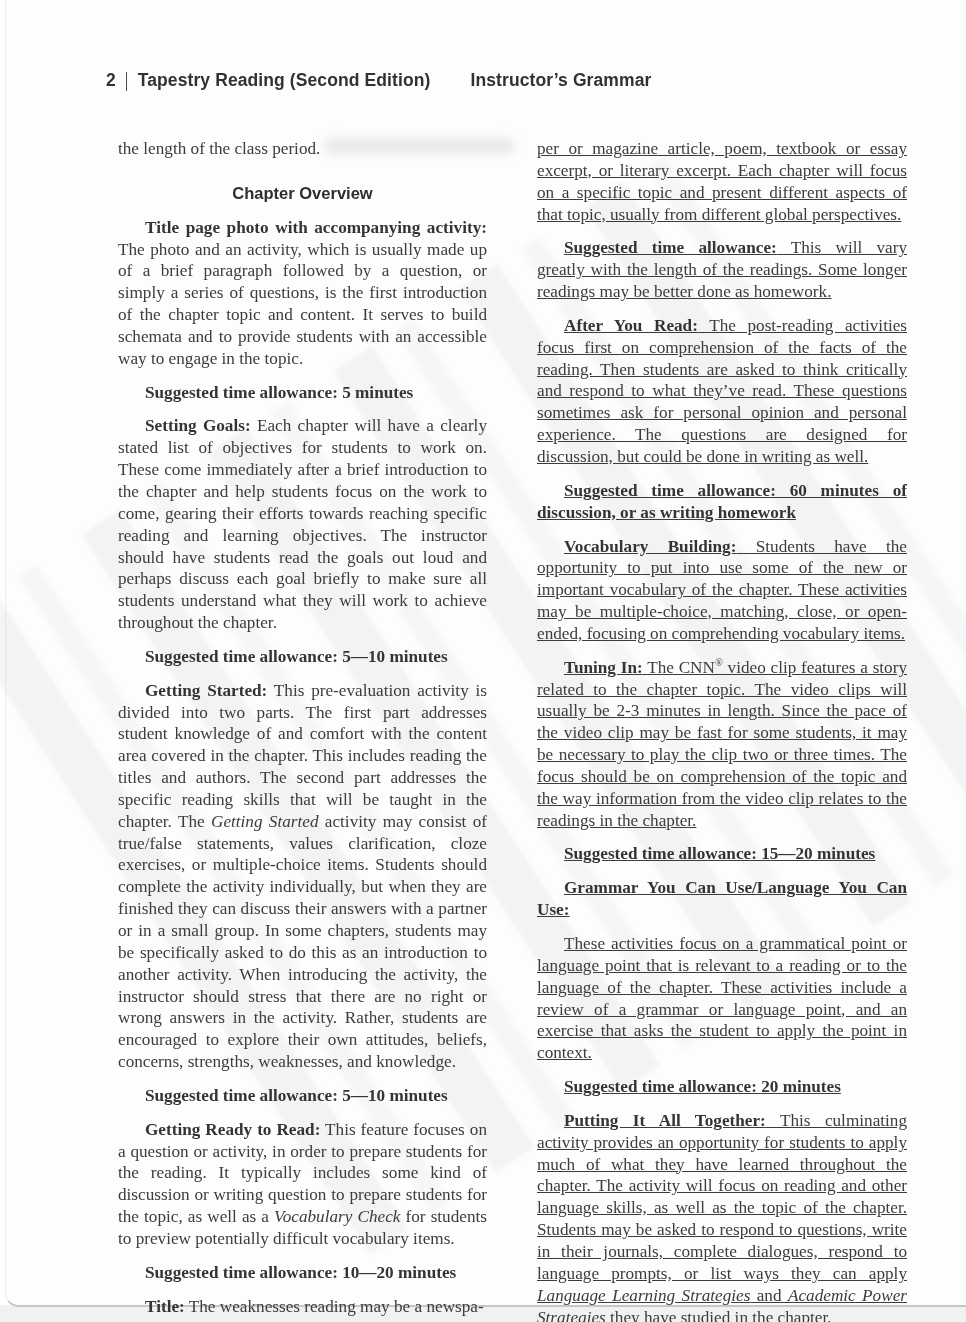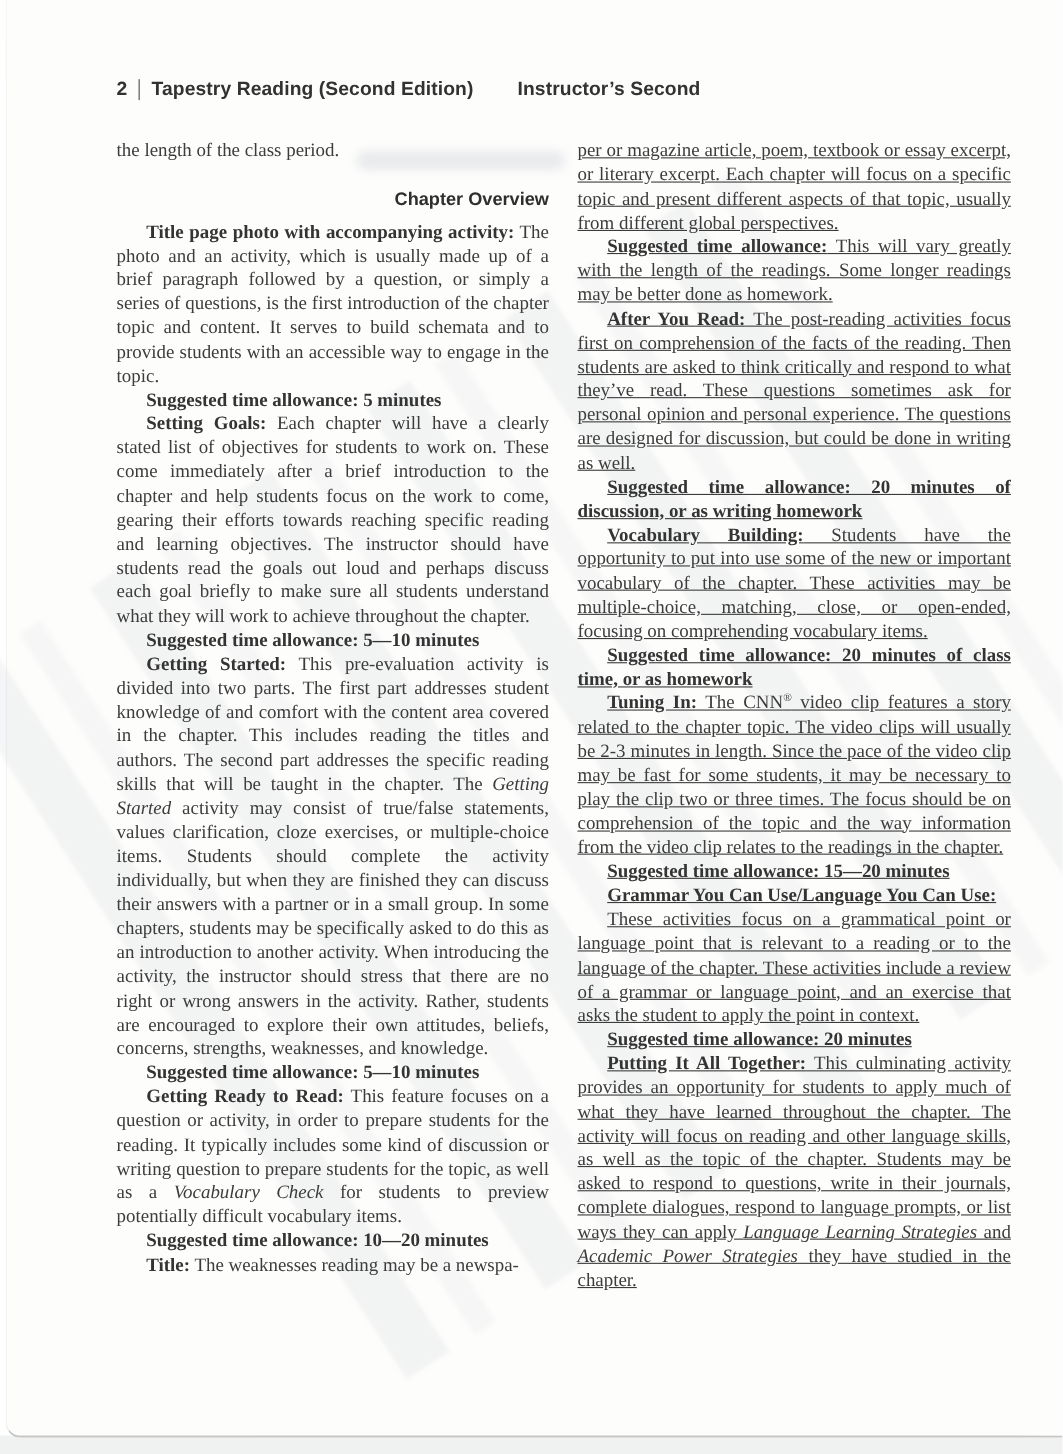--- a/index.html
+++ b/index.html
@@ -49,66 +49,65 @@
   }
   .book-title{font-weight:700;letter-spacing:0.1px;}
   .manual-label{font-weight:600;margin-left:40px;letter-spacing:0.1px;}
   .col{
     position:absolute;top:126px;
     font-size:17.2px;line-height:21.85px;color:#3c3c3c;
     text-align:justify;
   }
   .col-left{left:100px;width:393px;}
   .col-right{left:519px;width:394px;text-decoration:underline;}
-  .para{margin:0;}
+  .para{margin:12px;}
   .para.indent{text-indent:27px;}
   .para .b{font-weight:700;color:#343434;}
   .para .i{font-style:italic;}
   .para sup{font-size:0.6em;line-height:0;}
   .col-heading{
     font-family:"Liberation Sans", sans-serif;
     font-weight:700;font-size:16.5px;color:#2e2e2e;
-    margin:23px 0 7px 0;text-align:right;
+    margin:23px 0 7px 0;text-align:center;
   }
 </style>
 </head>
 <body>
 
 <div class="scan-strip"></div>
 <div class="scan-page">
   <div class="watermark"></div>
   <div class="ink-ghost"></div>
 
   <div class="page-header">
     <span class="page-num">2</span>
     <span class="hdr-divider"></span>
     <span class="book-title">Tapestry Reading (Second Edition)</span>
-    <span class="manual-label">Instructor’s Second</span>
+    <span class="manual-label">Instructor’s Grammar</span>
   </div>
 
   <div class="col col-left">
       <p class="para"><span>the length of the class period.</span></p>
       <div class="col-heading">Chapter Overview</div>
       <p class="para indent"><span class="b">Title page photo with accompanying activity:</span><span> The photo and an activity, which is usually made up of a brief paragraph followed by a question, or simply a series of questions, is the first introduction of the chapter topic and content. It serves to build schemata and to provide students with an accessible way to engage in the topic.</span></p>
       <p class="para indent"><span class="b">Suggested time allowance: 5 minutes</span></p>
       <p class="para indent"><span class="b">Setting Goals:</span><span> Each chapter will have a clearly stated list of objectives for students to work on. These come immediately after a brief introduction to the chapter and help students focus on the work to come, gearing their efforts towards reaching specific reading and learning objectives. The instructor should have students read the goals out loud and perhaps discuss each goal briefly to make sure all students understand what they will work to achieve throughout the chapter.</span></p>
       <p class="para indent"><span class="b">Suggested time allowance: 5—10 minutes</span></p>
       <p class="para indent"><span class="b">Getting Started:</span><span> This pre-evaluation activity is divided into two parts. The first part addresses student knowledge of and comfort with the content area covered in the chapter. This includes reading the titles and authors. The second part addresses the specific reading skills that will be taught in the chapter. The </span><span class="i">Getting Started</span><span> activity may consist of true/false statements, values clarification, cloze exercises, or multiple-choice items. Students should complete the activity individually, but when they are finished they can discuss their answers with a partner or in a small group. In some chapters, students may be specifically asked to do this as an introduction to another activity. When introducing the activity, the instructor should stress that there are no right or wrong answers in the activity. Rather, students are encouraged to explore their own attitudes, beliefs, concerns, strengths, weaknesses, and knowledge.</span></p>
       <p class="para indent"><span class="b">Suggested time allowance: 5—10 minutes</span></p>
       <p class="para indent"><span class="b">Getting Ready to Read:</span><span> This feature focuses on a question or activity, in order to prepare students for the reading. It typically includes some kind of discussion or writing question to prepare students for the topic, as well as a </span><span class="i">Vocabulary Check</span><span> for students to preview potentially difficult vocabulary items.</span></p>
       <p class="para indent"><span class="b">Suggested time allowance: 10—20 minutes</span></p>
       <p class="para indent"><span class="b">Title:</span><span> The weaknesses reading may be a newspa-</span></p>
     </div>
   <div class="col col-right">
       <p class="para"><span>per or magazine article, poem, textbook or essay excerpt, or literary excerpt. Each chapter will focus on a specific topic and present different aspects of that topic, usually from different global perspectives.</span></p>
       <p class="para indent"><span class="b">Suggested time allowance:</span><span> This will vary greatly with the length of the readings. Some longer readings may be better done as homework.</span></p>
       <p class="para indent"><span class="b">After You Read:</span><span> The post-reading activities focus first on comprehension of the facts of the reading. Then students are asked to think critically and respond to what they’ve read. These questions sometimes ask for personal opinion and personal experience. The questions are designed for discussion, but could be done in writing as well.</span></p>
-      <p class="para indent"><span class="b">Suggested time allowance: 20 minutes of discussion, or as writing homework</span></p>
+      <p class="para indent"><span class="b">Suggested time allowance: 60 minutes of discussion, or as writing homework</span></p>
       <p class="para indent"><span class="b">Vocabulary Building:</span><span> Students have the opportunity to put into use some of the new or important vocabulary of the chapter. These activities may be multiple-choice, matching, close, or open-ended, focusing on comprehending vocabulary items.</span></p>
-      <p class="para indent"><span class="b">Suggested time allowance: 20 minutes of class time, or as homework</span></p>
       <p class="para indent"><span class="b">Tuning In:</span><span> The CNN</span><sup>®</sup><span> video clip features a story related to the chapter topic. The video clips will usually be 2-3 minutes in length. Since the pace of the video clip may be fast for some students, it may be necessary to play the clip two or three times. The focus should be on comprehension of the topic and the way information from the video clip relates to the readings in the chapter.</span></p>
       <p class="para indent"><span class="b">Suggested time allowance: 15—20 minutes</span></p>
       <p class="para indent"><span class="b">Grammar You Can Use/Language You Can Use:</span></p>
       <p class="para indent"><span>These activities focus on a grammatical point or language point that is relevant to a reading or to the language of the chapter. These activities include a review of a grammar or language point, and an exercise that asks the student to apply the point in context.</span></p>
       <p class="para indent"><span class="b">Suggested time allowance: 20 minutes</span></p>
       <p class="para indent"><span class="b">Putting It All Together:</span><span> This culminating activity provides an opportunity for students to apply much of what they have learned throughout the chapter. The activity will focus on reading and other language skills, as well as the topic of the chapter. Students may be asked to respond to questions, write in their journals, complete dialogues, respond to language prompts, or list ways they can apply </span><span class="i">Language Learning Strategies</span><span> and </span><span class="i">Academic Power Strategies</span><span> they have studied in the chapter.</span></p>
     </div>
 </div>
 
 </body></html>

